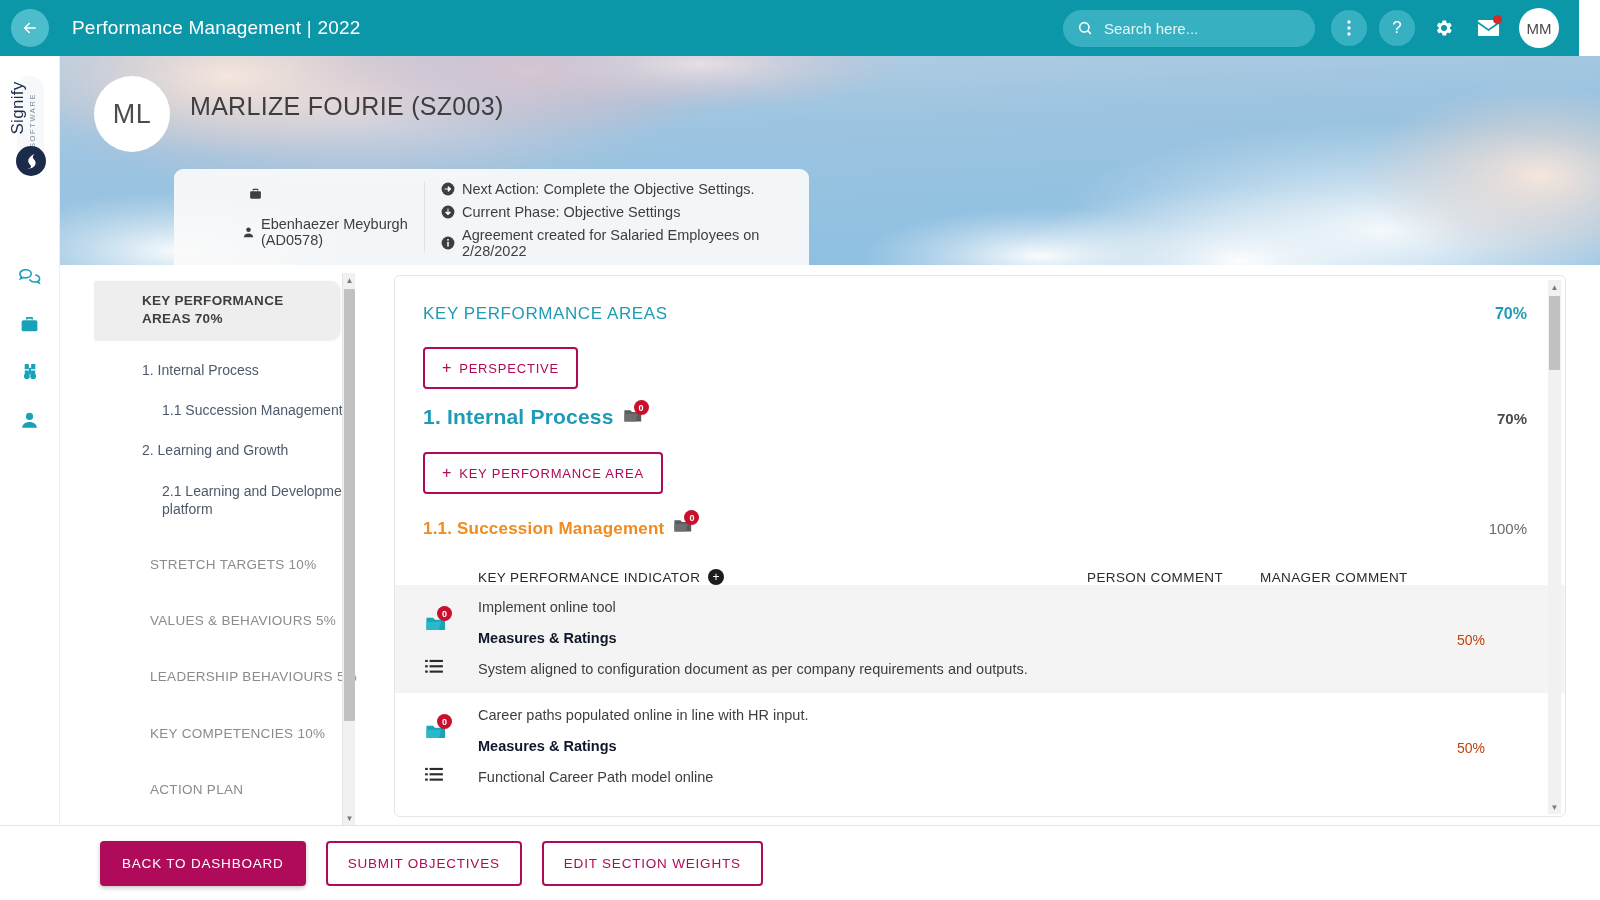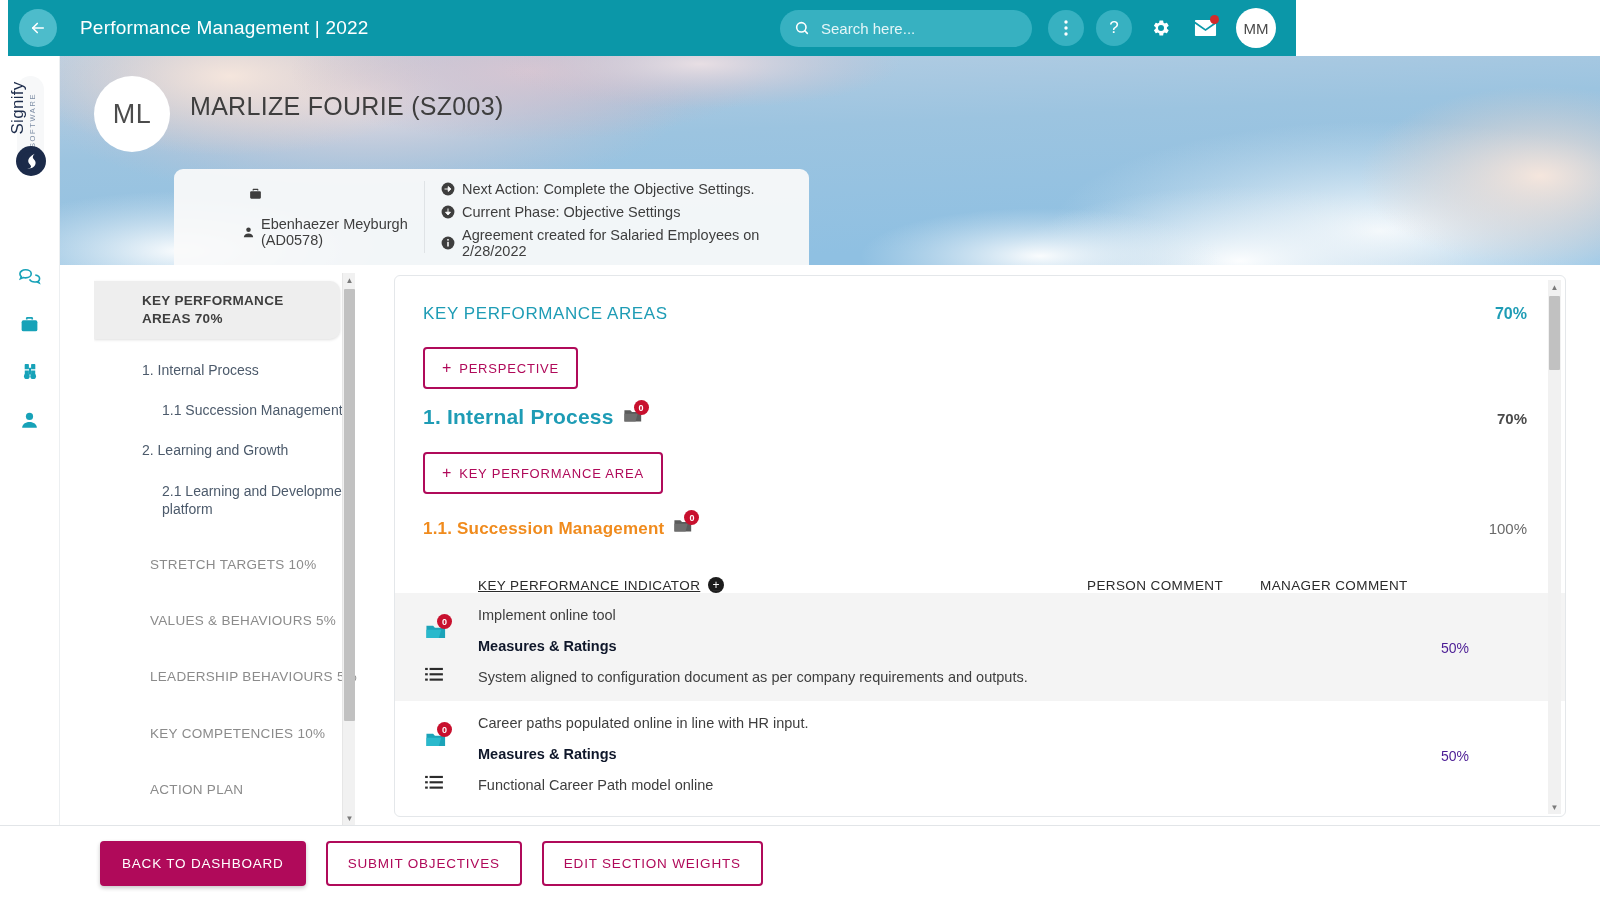--- a/index.html
+++ b/index.html
@@ -5,21 +5,21 @@
   * { box-sizing: border-box; margin: 0; padding: 0; }
   html, body {
     width: 1600px; height: 900px;
     font-family: "Liberation Sans", sans-serif;
     background: #ffffff;
     overflow: hidden;
   }
 
   
   .topbar {
-    position: absolute; left: 8px; top: 0; width: 1288px; height: 56px;
+    position: absolute; left: 0; top: 0; width: 1579px; height: 56px;
     background: #0b97a8;
     display: flex; align-items: center;
   }
   .back-btn {
     width: 38px; height: 38px; border-radius: 50%;
     background: #4dbccb; margin-left: 11px;
     display: flex; align-items: center; justify-content: center;
     color: #ffffff; font-size: 19px; line-height: 1; cursor: pointer;
   }
   .app-title {
@@ -209,21 +209,21 @@
   .flagbadge .bub {
     position: absolute; right: -4px; top: -6px; width: 15px; height: 15px;
     background: #c8102e; border-radius: 50%; color: #ffffff;
     font-size: 9px; font-weight: bold;
     display: flex; align-items: center; justify-content: center;
   }
 
   
   .tbl-head {
     display: flex; align-items: center; padding: 0 38px 0 28px;
-    margin-top: 38px; font-size: 13.5px; color: #2b2b2b; letter-spacing: .4px; text-decoration: underline;
+    margin-top: 30px; font-size: 13.5px; color: #2b2b2b; letter-spacing: .4px;
   }
   .th-kpi { margin-left: 55px; display: flex; align-items: center; }
   .th-kpi .addc {
     width: 16px; height: 16px; border-radius: 50%; background: #1c1c1c;
     color: #ffffff; font-size: 12px; line-height: 1;
     display: flex; align-items: center; justify-content: center; margin-left: 8px; cursor: pointer;
   }
   .th-person { position: absolute; left: 692px; }
   .th-manager { position: absolute; left: 865px; }
 
@@ -234,22 +234,22 @@
   .kpi-icons {
     width: 55px; flex: 0 0 55px; position: relative;
   }
   .kpi-icons .fi { position: absolute; left: 2px; top: 14px; }
   .kpi-icons .li { position: absolute; left: 2px; top: 60px; color: #2b2b2b; }
   .kpi-main { flex: 1; }
   .kpi-title { font-size: 14.5px; color: #3e3e3e; }
   .kpi-mr { font-size: 14.5px; color: #0f172a; font-weight: bold; margin-top: 15px; }
   .kpi-desc { font-size: 14.5px; color: #3e3e3e; margin-top: 15px; }
   .kpi-weight {
-    position: absolute; right: 96px; top: 47px;
-    font-size: 14px; color: #4c1d95;
+    position: absolute; right: 80px; top: 47px;
+    font-size: 14px; color: #c2410c;
   }
 
   .panel-scroll {
     position: absolute; right: 4px; top: 4px; width: 13px; height: 534px;
     background: #f1f1f1;
   }
   .panel-scroll .up, .panel-scroll .down {
     position: absolute; left: 0; width: 13px; height: 14px;
     display: flex; align-items: center; justify-content: center;
     color: #7a7a7a; font-size: 8px;

